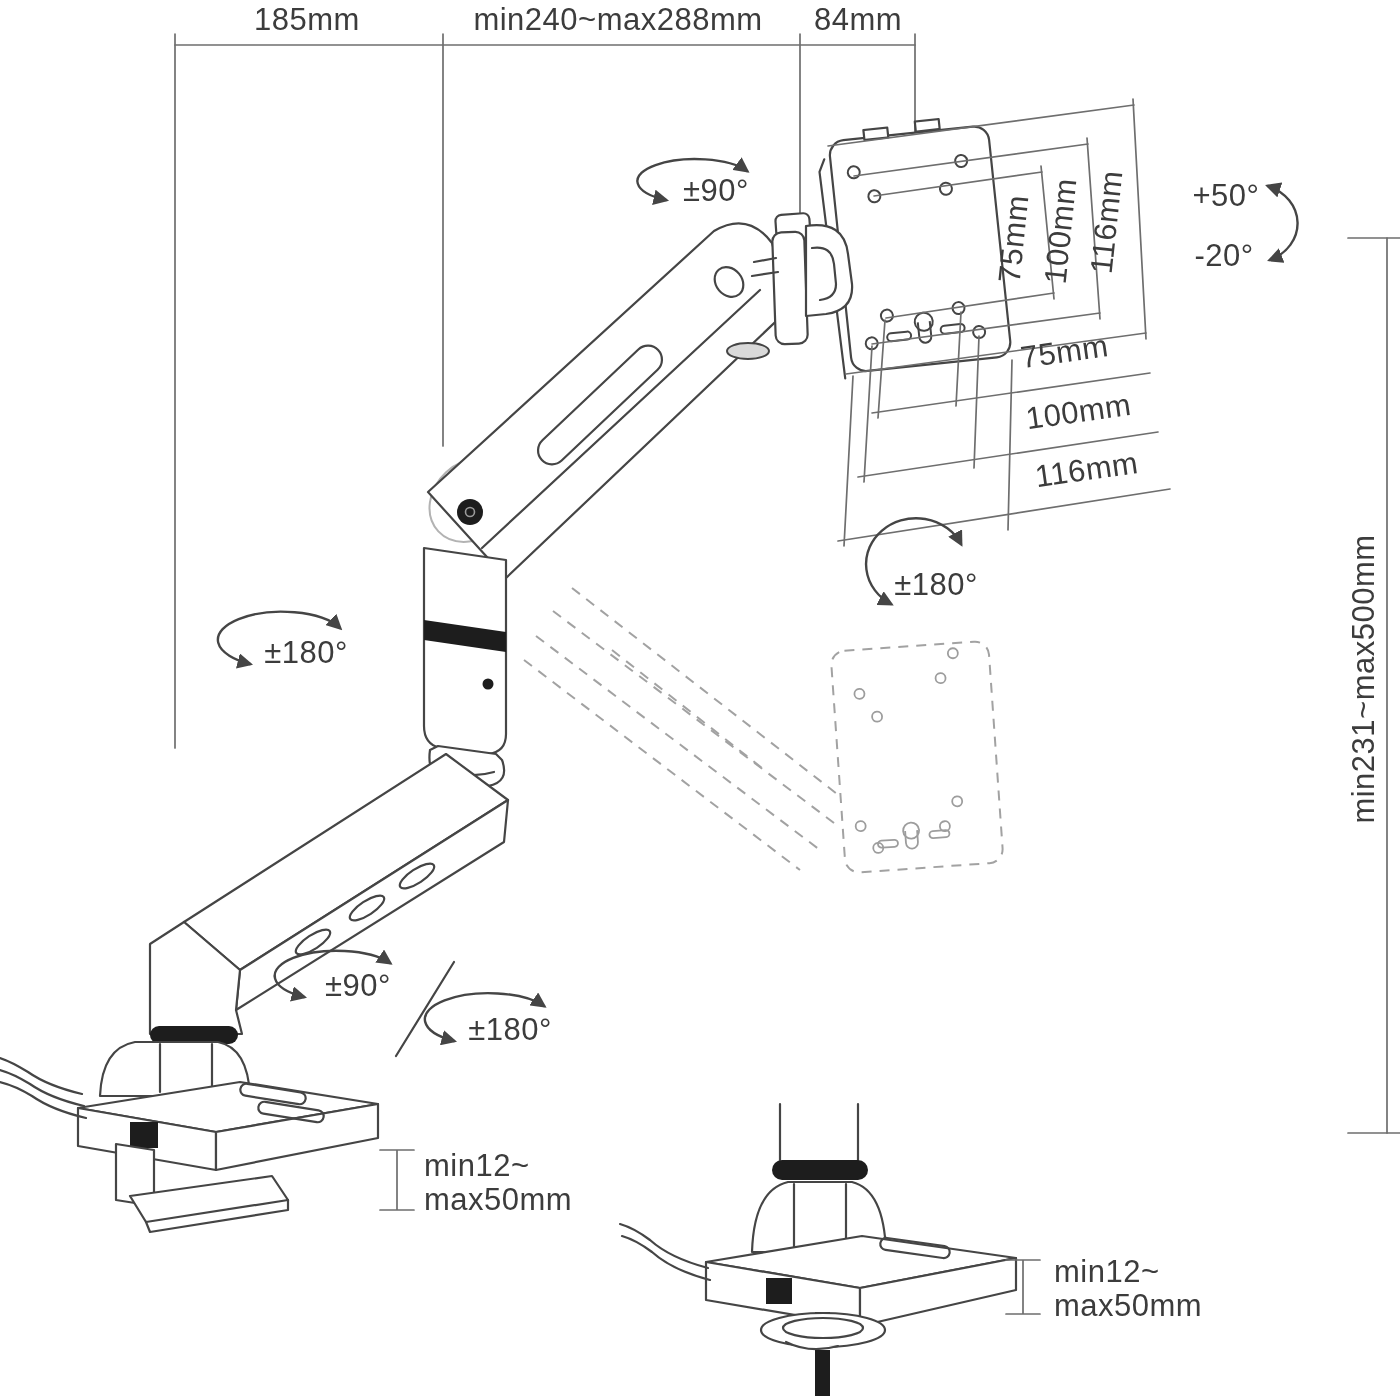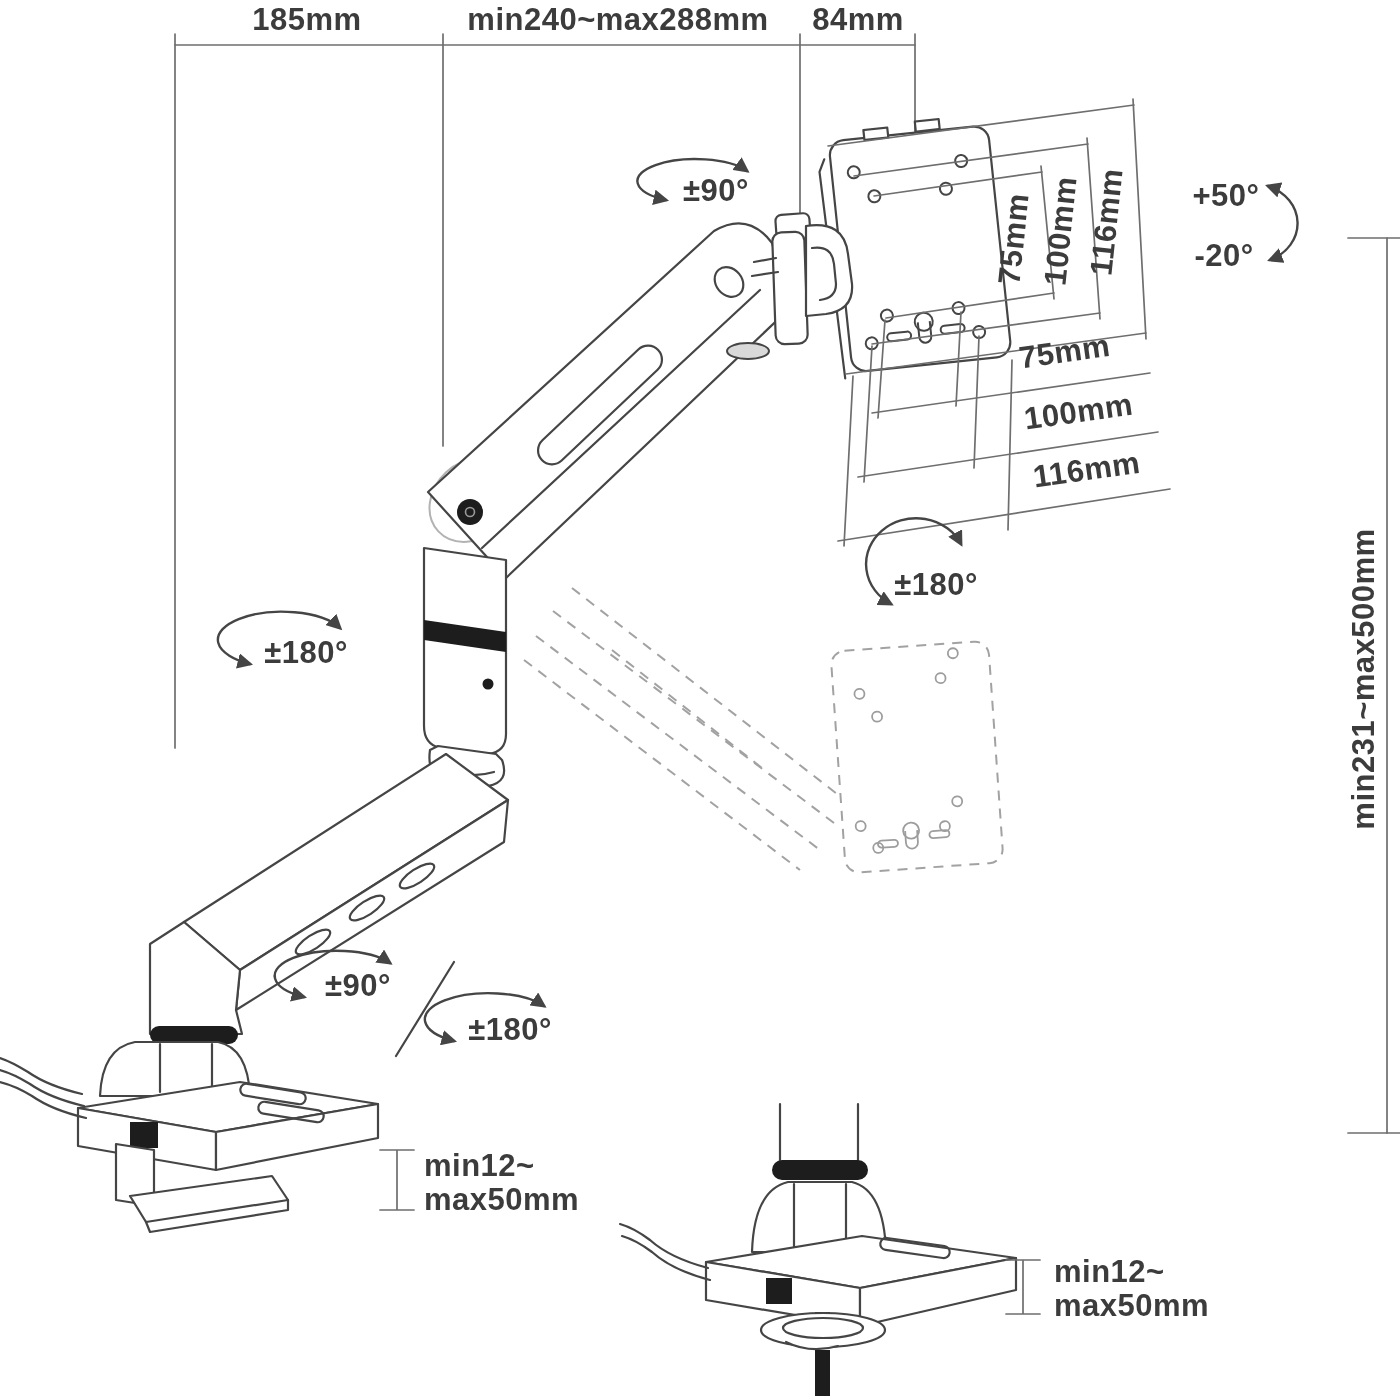--- a/index.html
+++ b/index.html
@@ -1,16 +1,16 @@
 <!DOCTYPE html>
 <html><head>
 <meta charset="utf-8">
 <style>
   html,body{margin:0;padding:0;background:#fff;}
-  #stage{width:1400px;height:1400px;position:relative;background:#ffffff;overflow:hidden;font-weight:bold;}
+  #stage{width:1400px;height:1400px;position:relative;background:#ffffff;overflow:hidden;}
   svg{position:absolute;left:0;top:0;}
   .t{font-family:"Liberation Sans","DejaVu Sans",sans-serif;font-size:31px;fill:#3c3c3c;letter-spacing:.5px;}
   .tm{text-anchor:middle;}
   .ln{fill:none;stroke:#454545;stroke-width:2.2;stroke-linejoin:round;stroke-linecap:round;}
   .lnw{fill:#ffffff;stroke:#454545;stroke-width:2.2;stroke-linejoin:round;stroke-linecap:round;}
   .dim{fill:none;stroke:#6e6e6e;stroke-width:1.7;stroke-linecap:round;}
   .rot{fill:none;stroke:#454545;stroke-width:2.4;stroke-linecap:round;}
   .ghost{fill:none;stroke:#a2a2a2;stroke-width:2;stroke-dasharray:10 8;stroke-linejoin:round;}
   .ghostw{fill:#ffffff;stroke:#a2a2a2;stroke-width:2;stroke-dasharray:10 8;}
   .gsolid{fill:#ffffff;stroke:#b3b3b3;stroke-width:2;}

